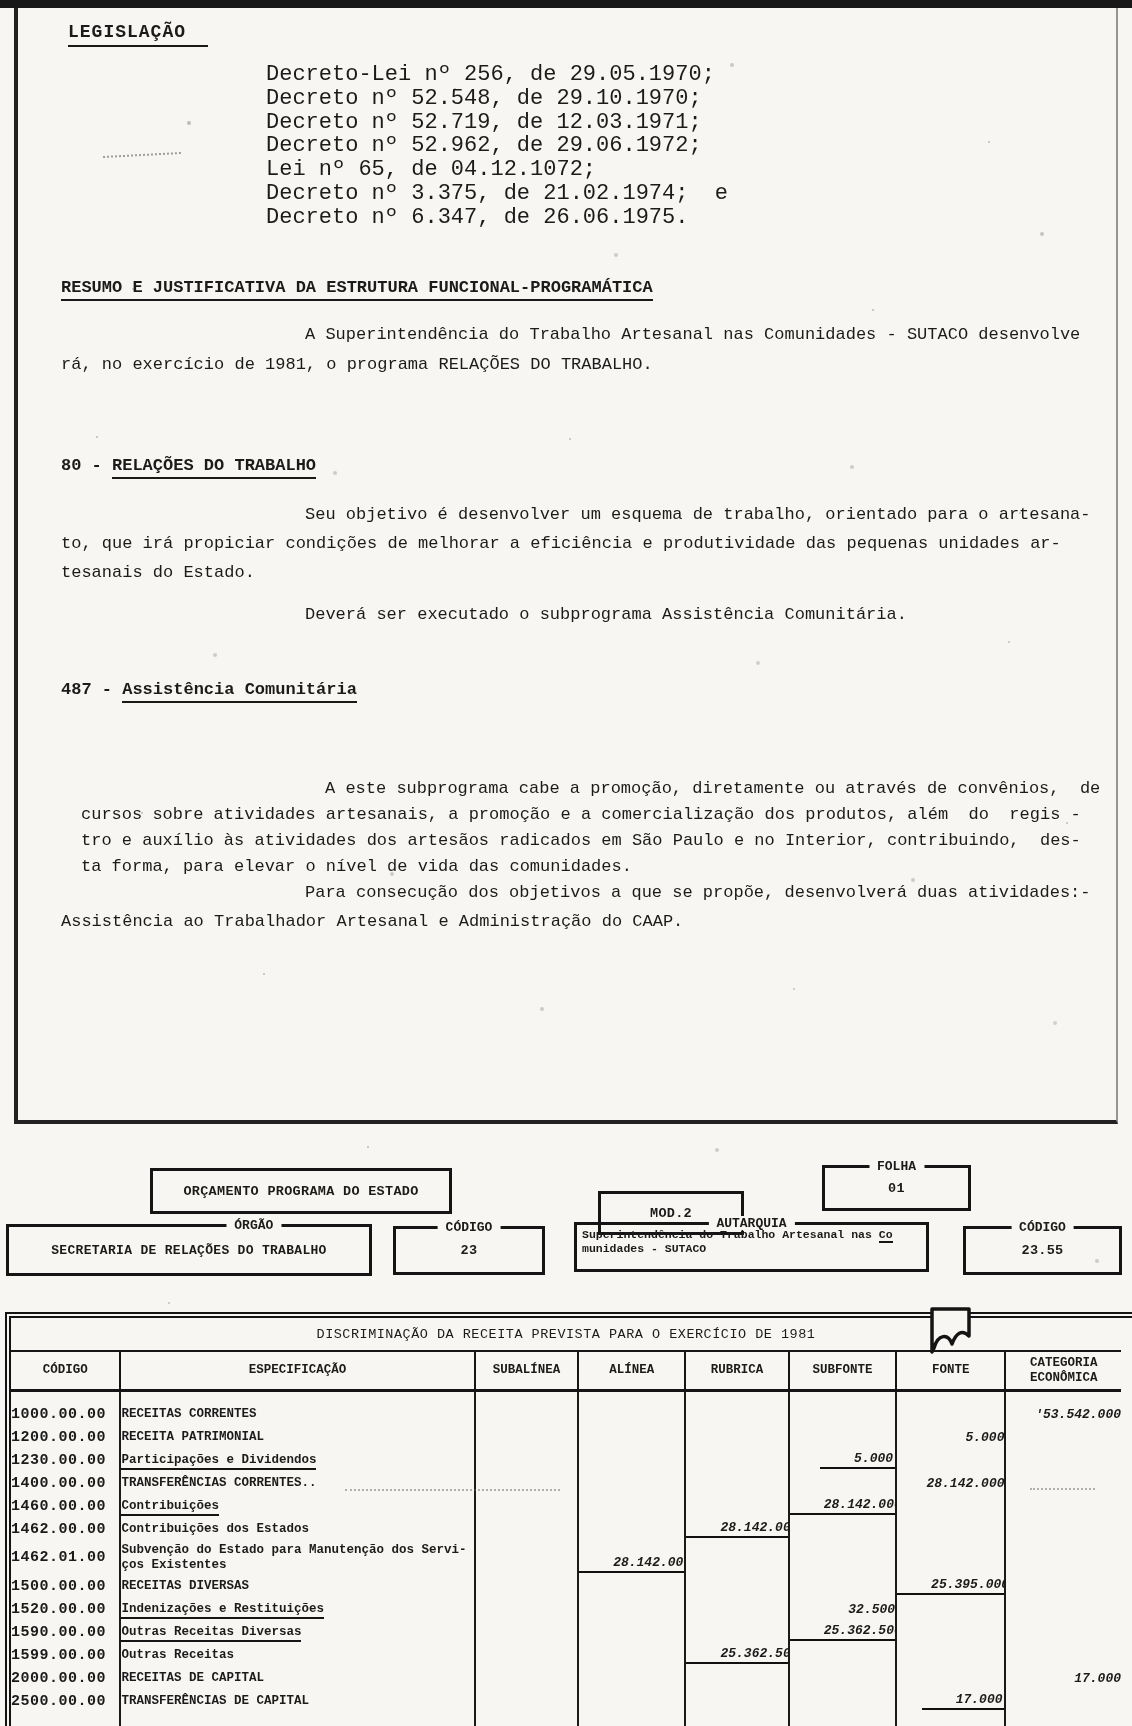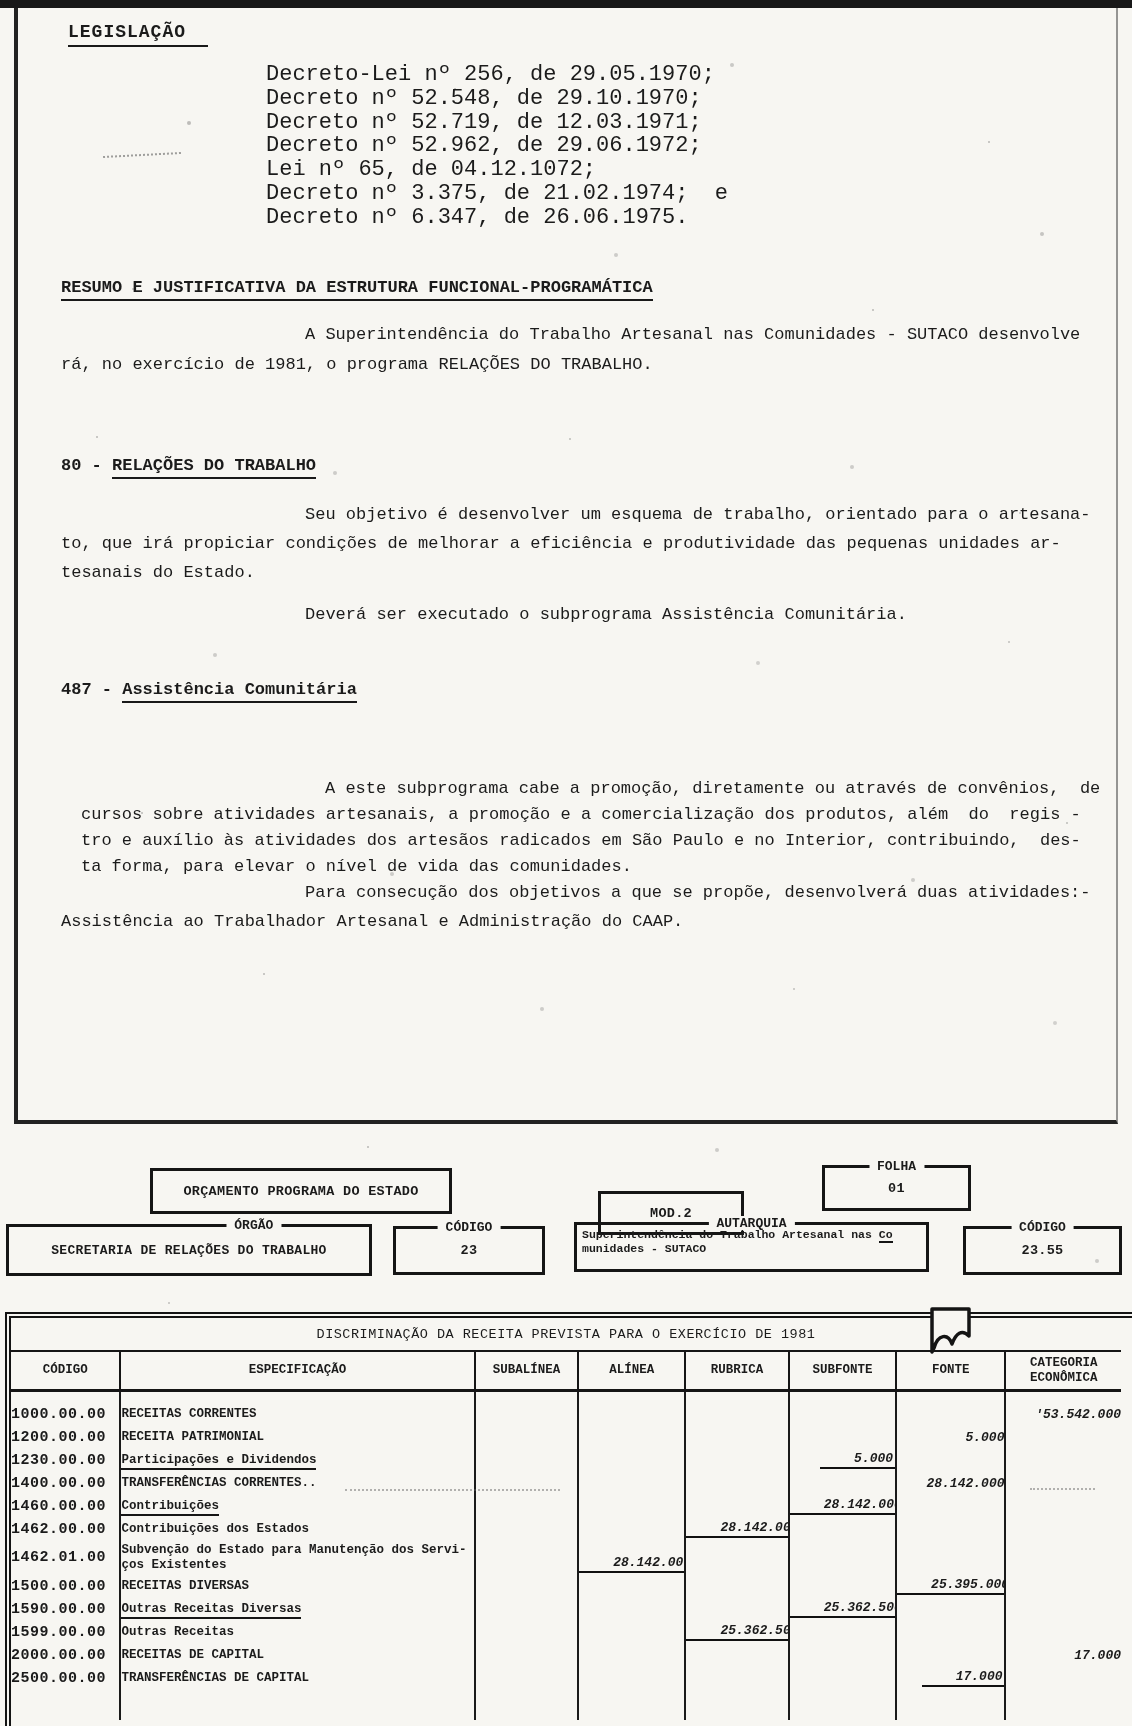--- a/index.html
+++ b/index.html
@@ -290,20 +290,30 @@
             <td class="c-codigo">1500.00.00</td>
             <td class="c-espec"><span class="">RECEITAS DIVERSAS</span></td>
             <td class="c-num c-subalinea"></td>
             <td class="c-num c-alinea"></td>
             <td class="c-num c-rubrica"></td>
             <td class="c-num c-subfonte"></td>
             <td class="c-num c-fonte"><span class="num u">25.395.000</span></td>
             <td class="c-num c-categoria"></td>
           </tr>
           <tr class="drow">
+            <td class="c-codigo">1520.00.00</td>
+            <td class="c-espec"><span class="espec-u">Indenizações e Restituições</span></td>
+            <td class="c-num c-subalinea"></td>
+            <td class="c-num c-alinea"></td>
+            <td class="c-num c-rubrica"></td>
+            <td class="c-num c-subfonte"><span class="num">32.500</span></td>
+            <td class="c-num c-fonte"></td>
+            <td class="c-num c-categoria"></td>
+          </tr>
+          <tr class="drow">
             <td class="c-codigo">1590.00.00</td>
             <td class="c-espec"><span class="espec-u">Outras Receitas Diversas</span></td>
             <td class="c-num c-subalinea"></td>
             <td class="c-num c-alinea"></td>
             <td class="c-num c-rubrica"></td>
             <td class="c-num c-subfonte"><span class="num u">25.362.500</span></td>
             <td class="c-num c-fonte"></td>
             <td class="c-num c-categoria"></td>
           </tr>
           <tr class="drow">

